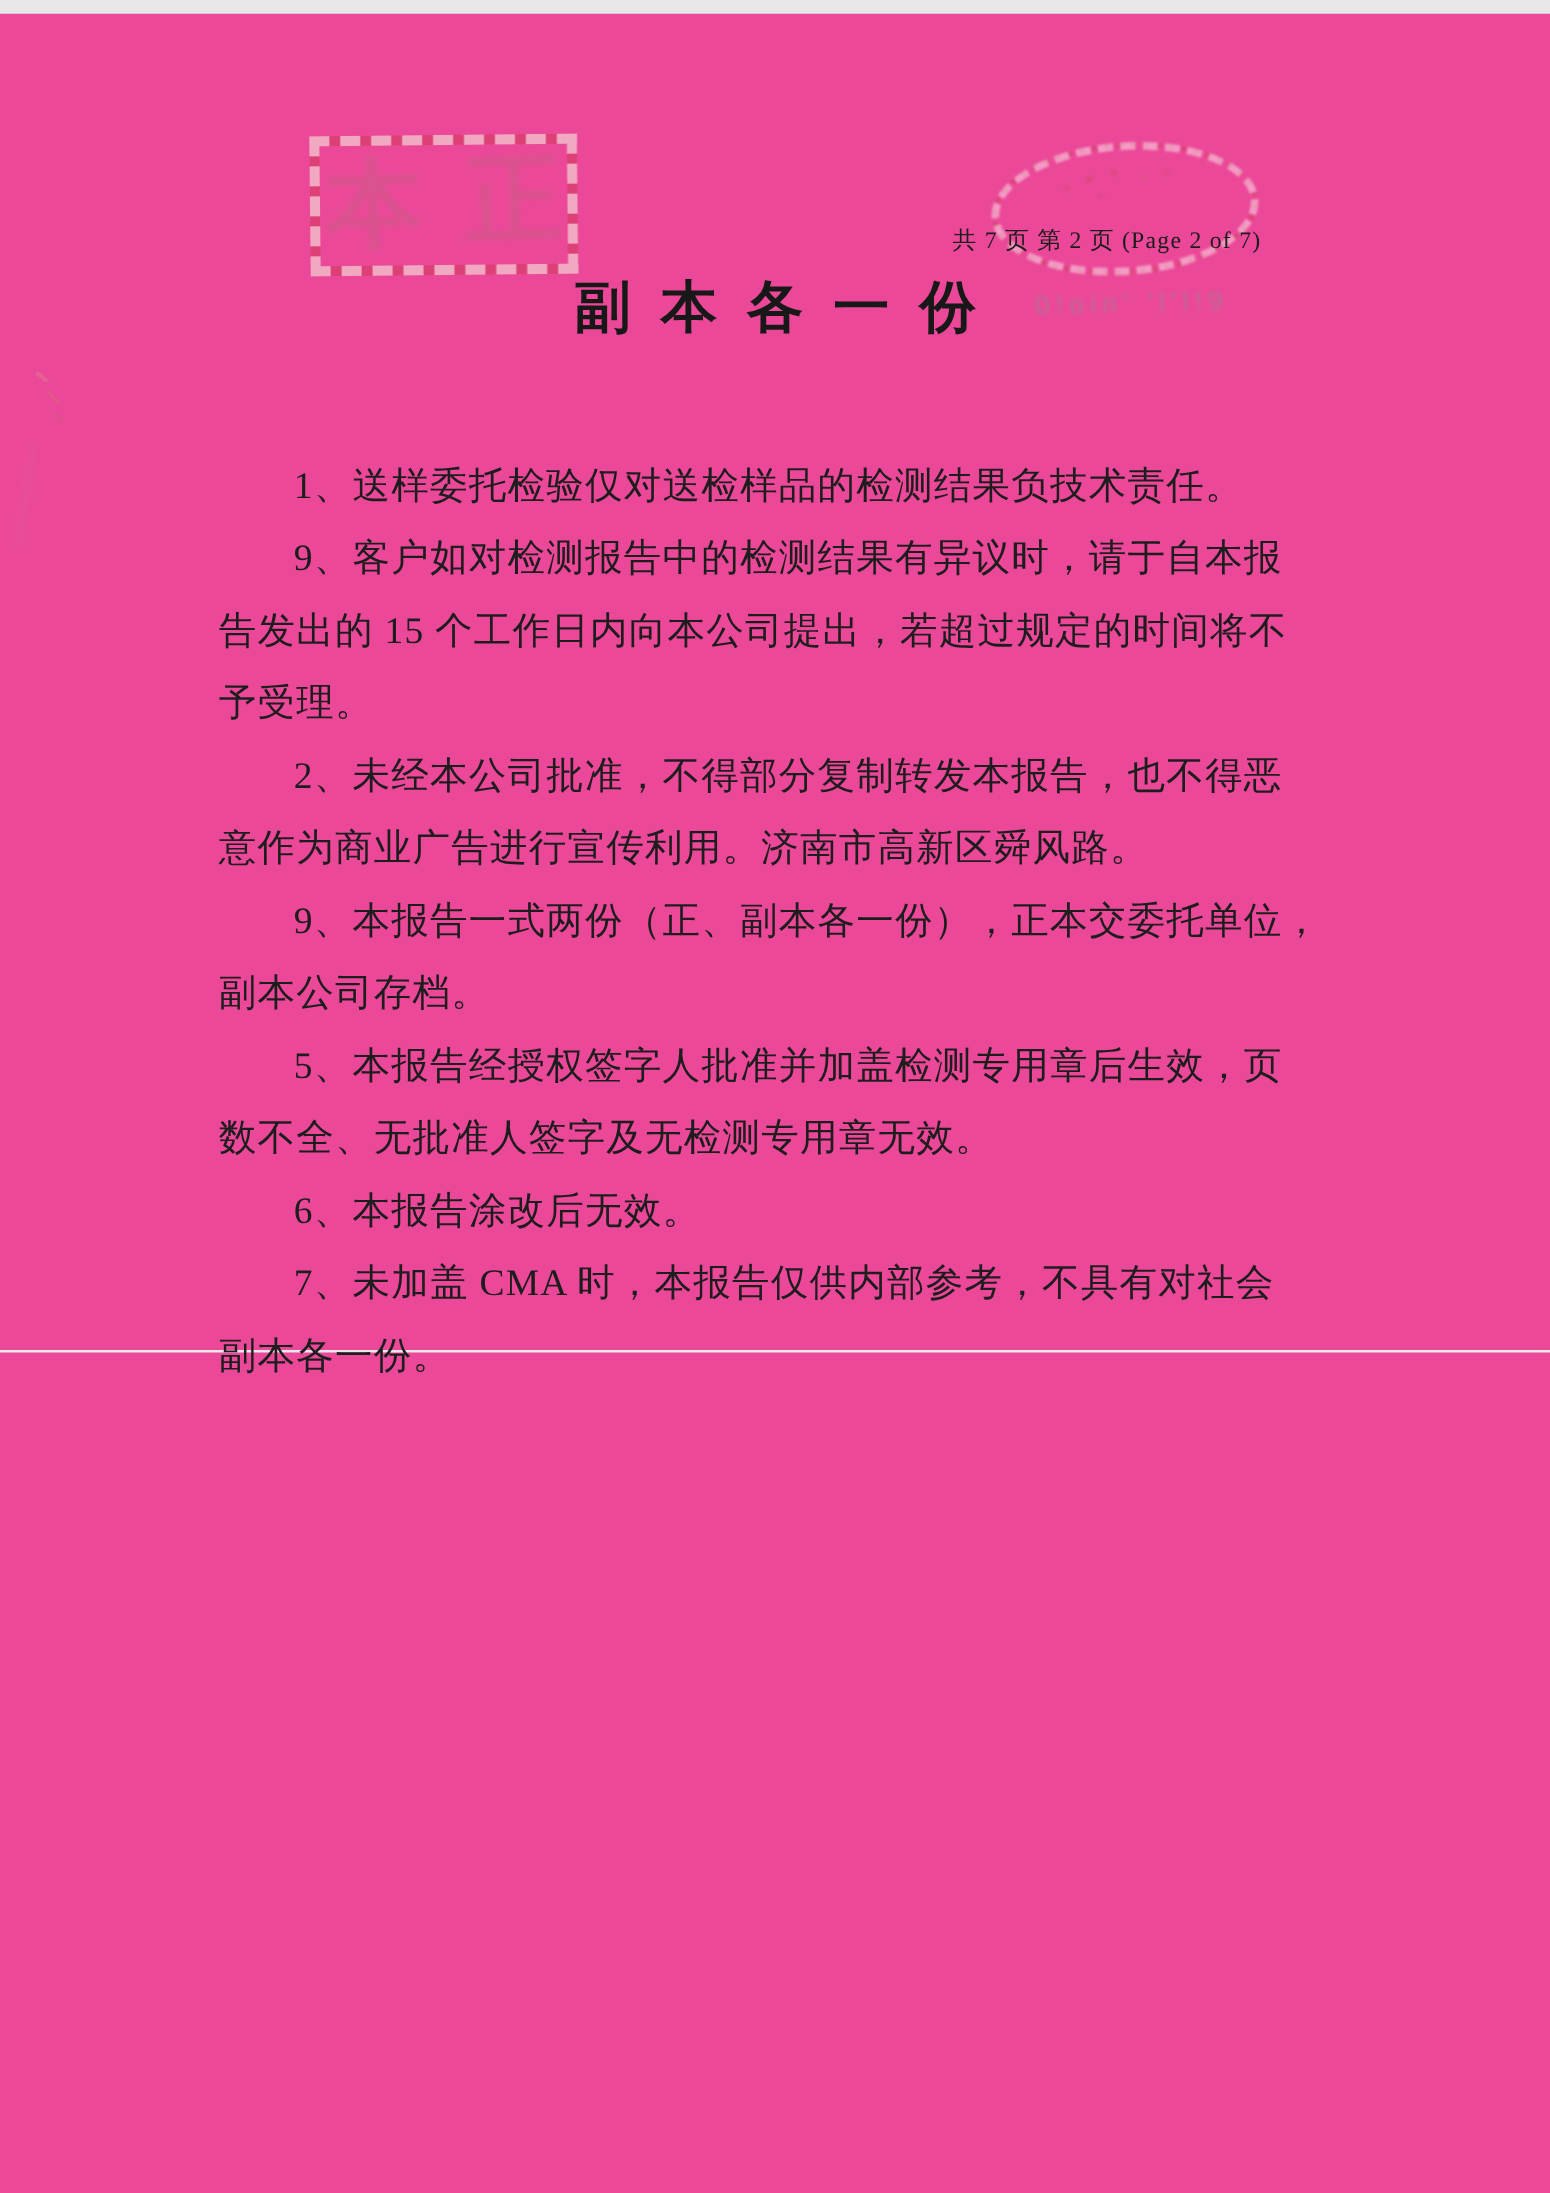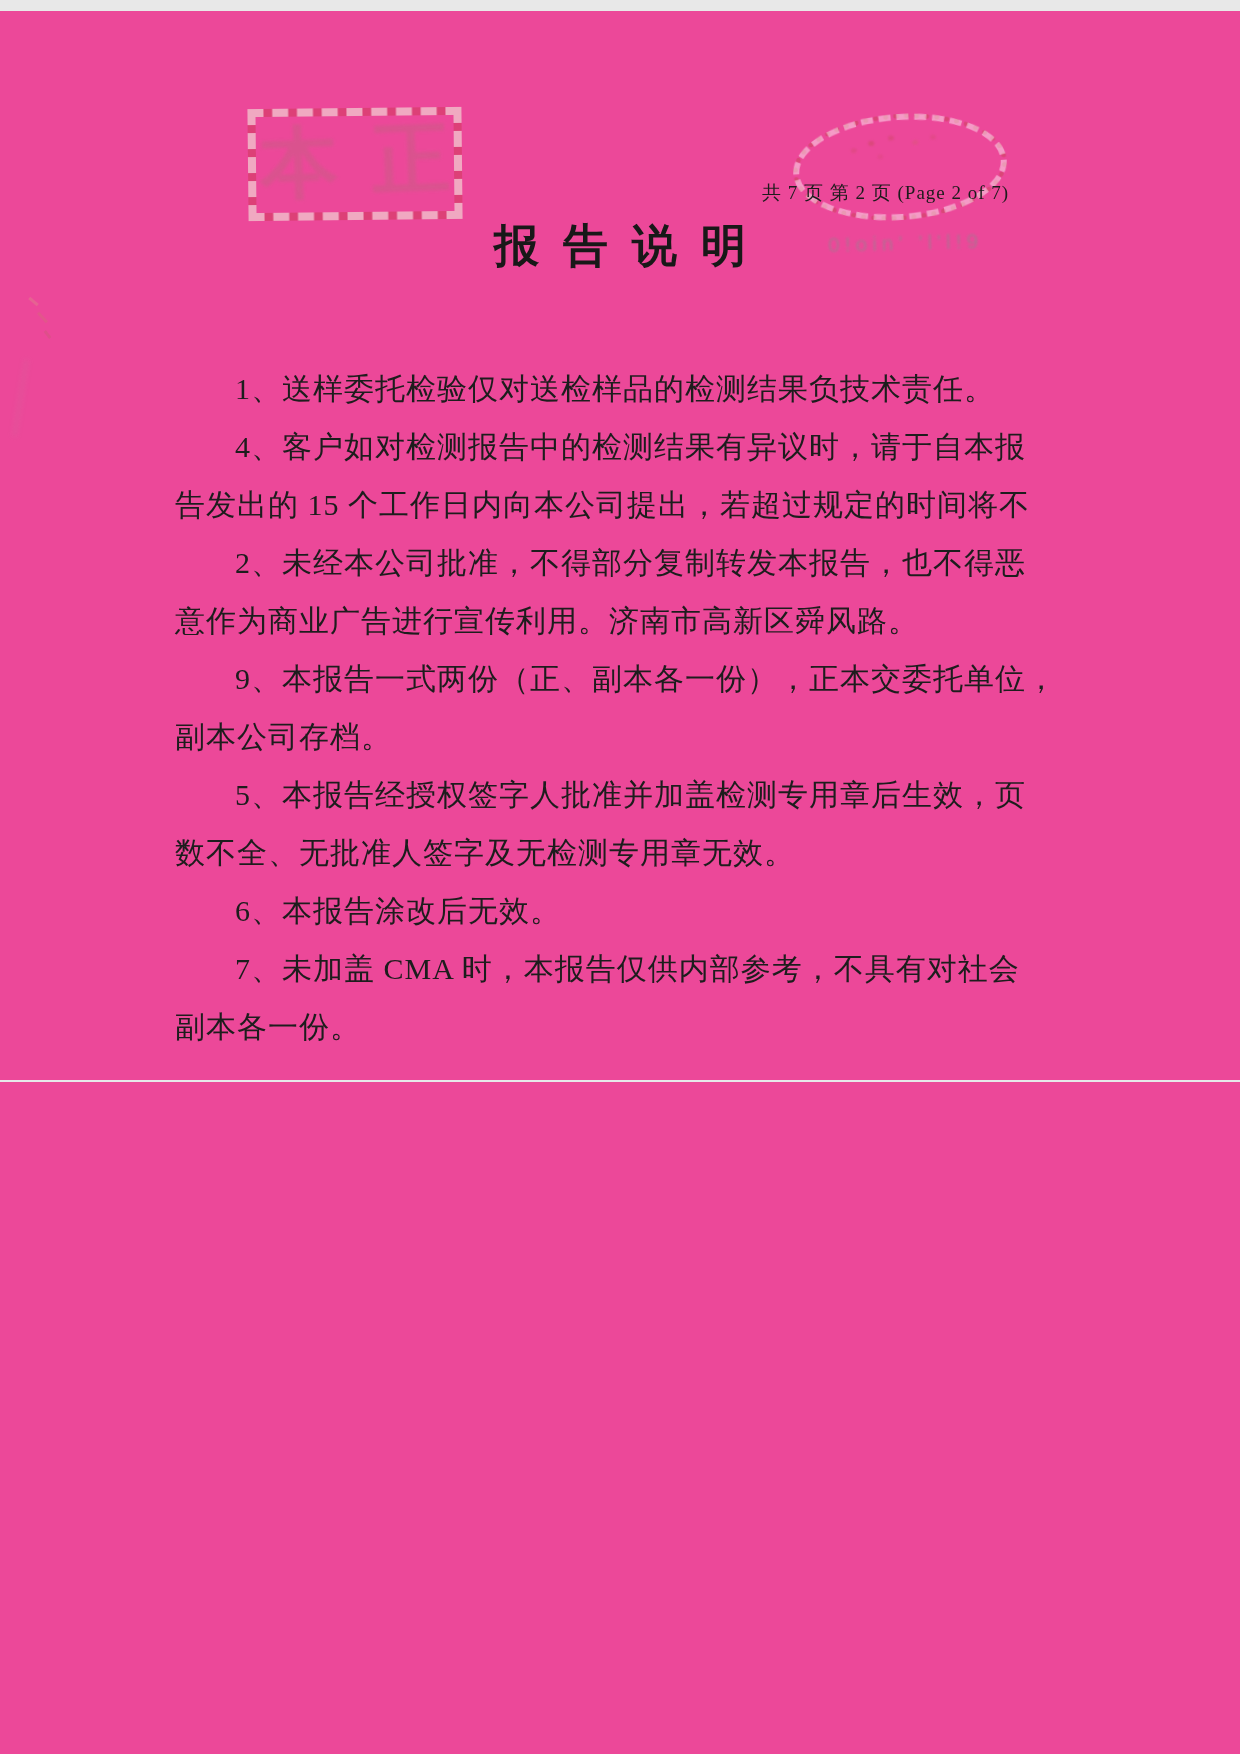--- a/index.html
+++ b/index.html
@@ -187,31 +187,32 @@
   </div>
 
   <div class="oval-stamp">
     <span class="oval-speck"></span>
   </div>
 
   <div class="ghost-text">0!oin' 'l'l!9</div>
 
   <div class="page-indicator">共 7 页 第 2 页 (Page 2 of 7)</div>
 
-  <div class="doc-title">报告说明</div>
+  <div class="doc-title">副本各一份</div>
 
   <span class="smudge smudge-1"></span>
   <span class="smudge smudge-2"></span>
   <span class="smudge smudge-3"></span>
   <span class="smudge smudge-4"></span>
 
   <div class="notes">
       <div class="note-line first">1、送样委托检验仅对送检样品的检测结果负技术责任。</div>
-      <div class="note-line first">4、客户如对检测报告中的检测结果有异议时，请于自本报</div>
+      <div class="note-line first">9、客户如对检测报告中的检测结果有异议时，请于自本报</div>
       <div class="note-line">告发出的 15 个工作日内向本公司提出，若超过规定的时间将不</div>
+      <div class="note-line">予受理。</div>
       <div class="note-line first">2、未经本公司批准，不得部分复制转发本报告，也不得恶</div>
       <div class="note-line">意作为商业广告进行宣传利用。济南市高新区舜风路。</div>
       <div class="note-line first">9、本报告一式两份（正、副本各一份），正本交委托单位，</div>
       <div class="note-line">副本公司存档。</div>
       <div class="note-line first">5、本报告经授权签字人批准并加盖检测专用章后生效，页</div>
       <div class="note-line">数不全、无批准人签字及无检测专用章无效。</div>
       <div class="note-line first">6、本报告涂改后无效。</div>
       <div class="note-line first">7、未加盖 CMA 时，本报告仅供内部参考，不具有对社会</div>
       <div class="note-line">副本各一份。</div>
     </div>

